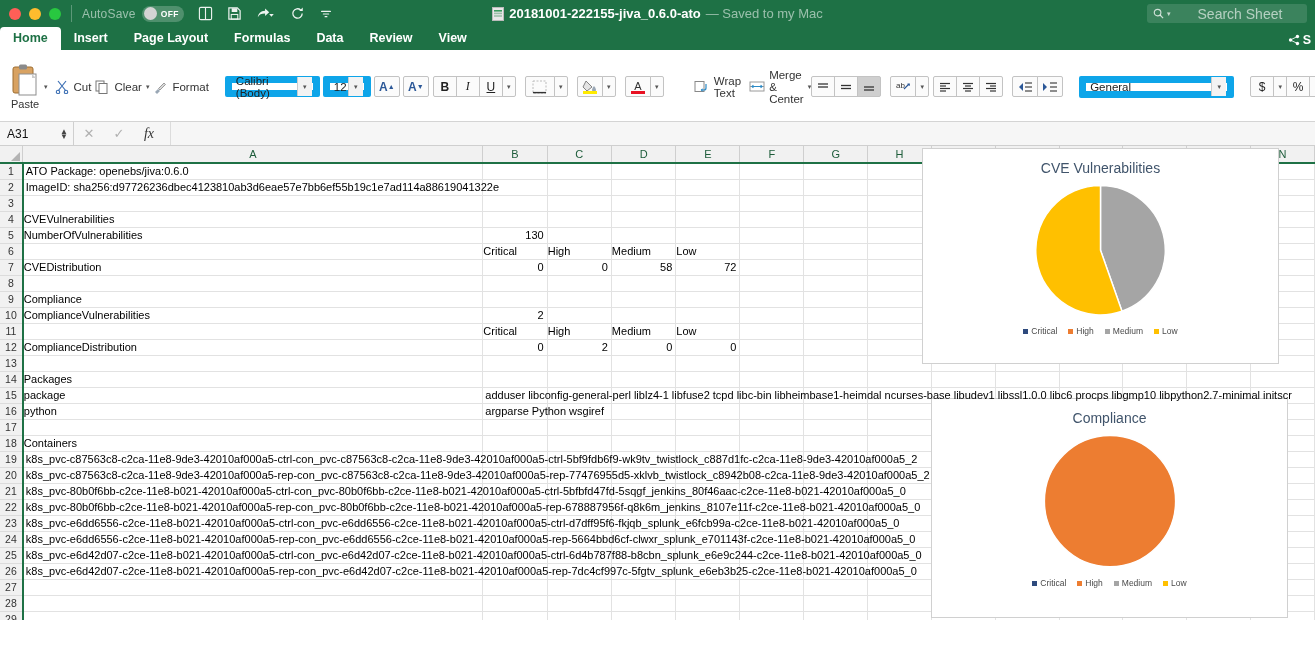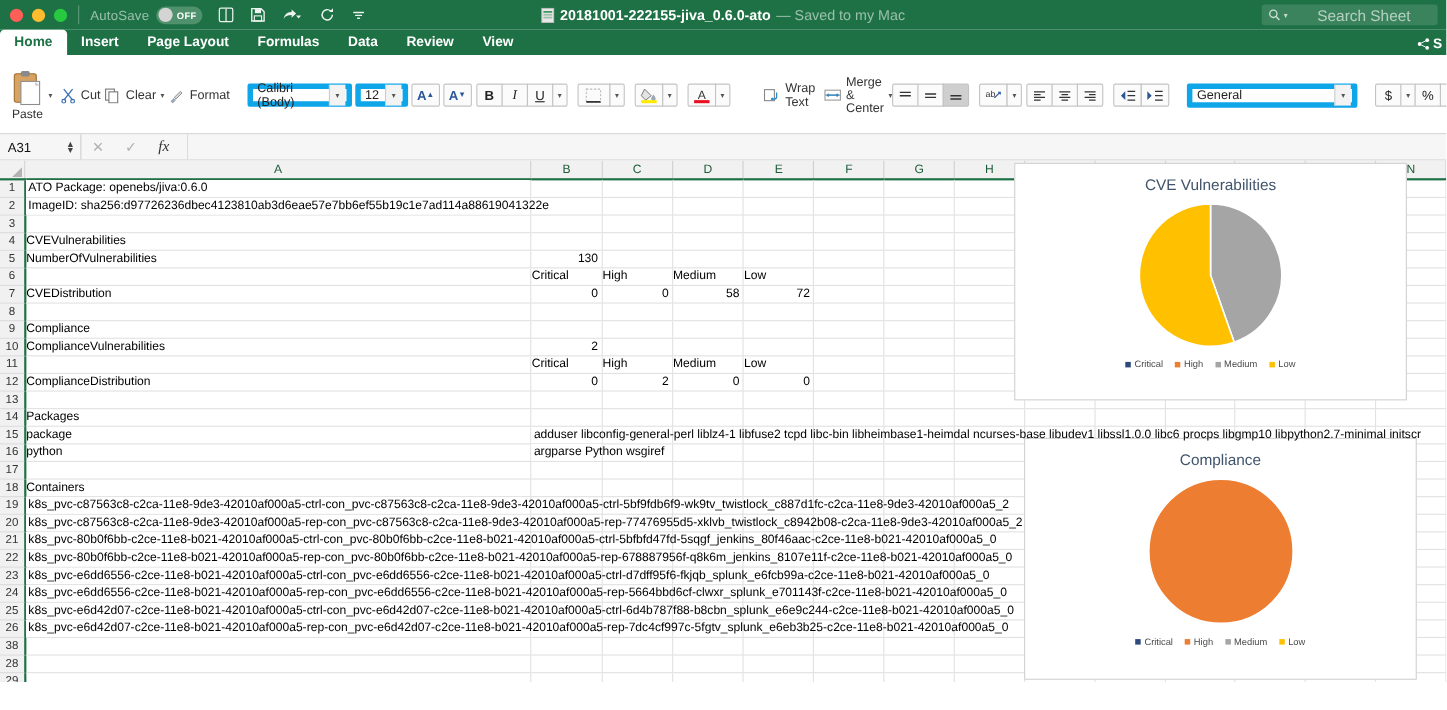--- a/index.html
+++ b/index.html
@@ -109,21 +109,21 @@
   .btn-lg .lbl { margin-top: 1px; line-height: 12px; text-align: center; }
 
   .stack { display: flex; flex-direction: row; justify-content: flex-start; gap: 3px; }
   .minirow { display: flex; align-items: center; gap: 4px; font-size: 11.5px; color: #333; }
   .minirow .ic { width: 16px; height: 14px; display:flex; align-items:center; justify-content:center; }
 
   .caret { font-size: 7px; color: #555; }
 
   .fontrow { display: flex; align-items: center; gap: 3px; }
   .fld {
-    border: 5px solid #0ea5e9; background: #fff; border-radius: 2px;
+    border: 7px solid #0ea5e9; background: #fff; border-radius: 2px;
     height: 21px; display: flex; align-items: center;
     font-size: 11.5px; color: #222;
     padding: 0 4px;
   }
   .fld .fv { flex: 1; }
   .fld .drop {
     width: 15px; height: 19px; margin-right: -3px;
     border-left: 1px solid #ccc; background: #f3f3f3;
     display: flex; align-items: center; justify-content: center;
   }
@@ -1210,21 +1210,21 @@
           <td class="cell"></td>
           <td class="cell"></td>
           <td class="cell"></td>
           <td class="cell"></td>
           <td class="cell"></td>
           <td class="cell"></td>
           <td class="cell"></td>
           <td class="cell"></td>
         </tr>
         <tr>
-          <th class="rowhead">38</th>
+          <th class="rowhead">27</th>
           <td class="cell"></td>
           <td class="cell"></td>
           <td class="cell"></td>
           <td class="cell"></td>
           <td class="cell"></td>
           <td class="cell"></td>
           <td class="cell"></td>
           <td class="cell"></td>
           <td class="cell"></td>
           <td class="cell"></td>

